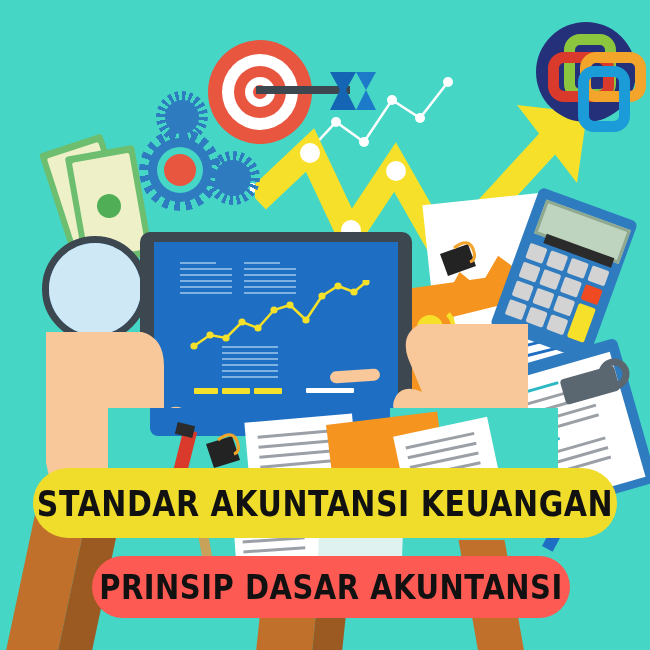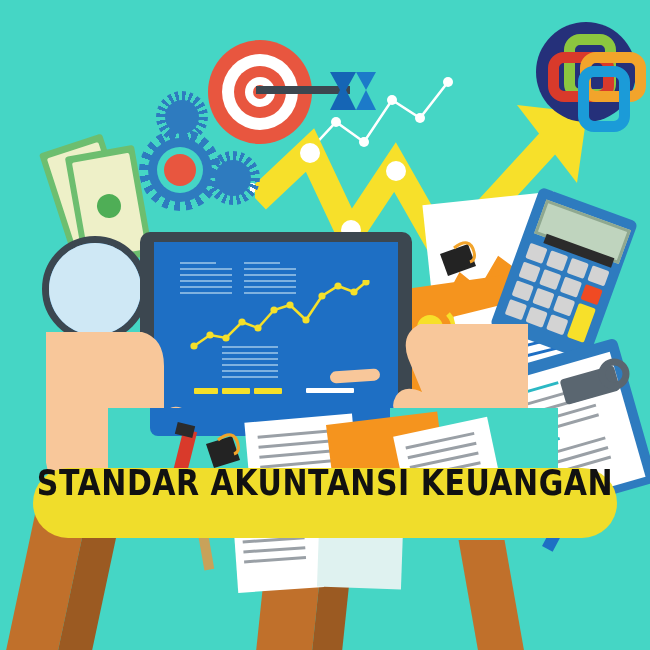--- a/index.html
+++ b/index.html
@@ -36,21 +36,21 @@
   .gline{position:absolute;height:3px;background:#9AA0A6;}
   .tline{position:absolute;height:3px;background:#2BB8C4;}
   
   .calc{position:absolute;background:#2E7BBF;border-radius:6px;transform:rotate(20deg);}
   .calc-disp{position:absolute;background:#BFD4BE;border:3px solid #8FA890;}
   .key{position:absolute;background:#D3D3D3;border-radius:2px;}
   
   .clip{position:absolute;background:#2E7BBF;border-radius:6px;}
   
   .banner{
-    position:absolute;display:flex;justify-content:center;
+    position:absolute;display:flex;align-items:center;justify-content:center;
     border-radius:999px;
   }
   .banner span{
     font-family:"DejaVu Sans",sans-serif;font-weight:bold;color:#111111;
     letter-spacing:0.5px;white-space:nowrap;
     transform:scaleY(1.18);
   }
   #banner-primary{left:33px;top:468px;width:584px;height:70px;background:#F0DD2B;}
   #banner-primary span{font-size:30px;}
   #banner-secondary{left:92px;top:556px;width:478px;height:62px;background:#FC5A52;}
@@ -303,15 +303,18 @@
     <div class="gline" style="left:8px;top:20px;width:62px;"></div>
     <div class="gline" style="left:8px;top:30px;width:62px;"></div>
   </div>
   <div class="abs" style="left:318px;top:528px;width:84px;height:60px;background:#DFF2F0;transform:rotate(2deg);"></div>
   <div class="abs" style="left:200px;top:520px;width:10px;height:50px;background:#C8A25A;transform:rotate(-10deg);"></div>
   <div class="abs" style="left:554px;top:498px;width:12px;height:54px;background:#1E6FC4;transform:rotate(28deg);"></div>
 
   <div class="banner" id="banner-primary">
     <span>STANDAR AKUNTANSI KEUANGAN</span>
   </div>
+  <div class="banner" id="banner-secondary">
+    <span>PRINSIP DASAR AKUNTANSI</span>
+  </div>
 
 
 </div>
 
 </body></html>

